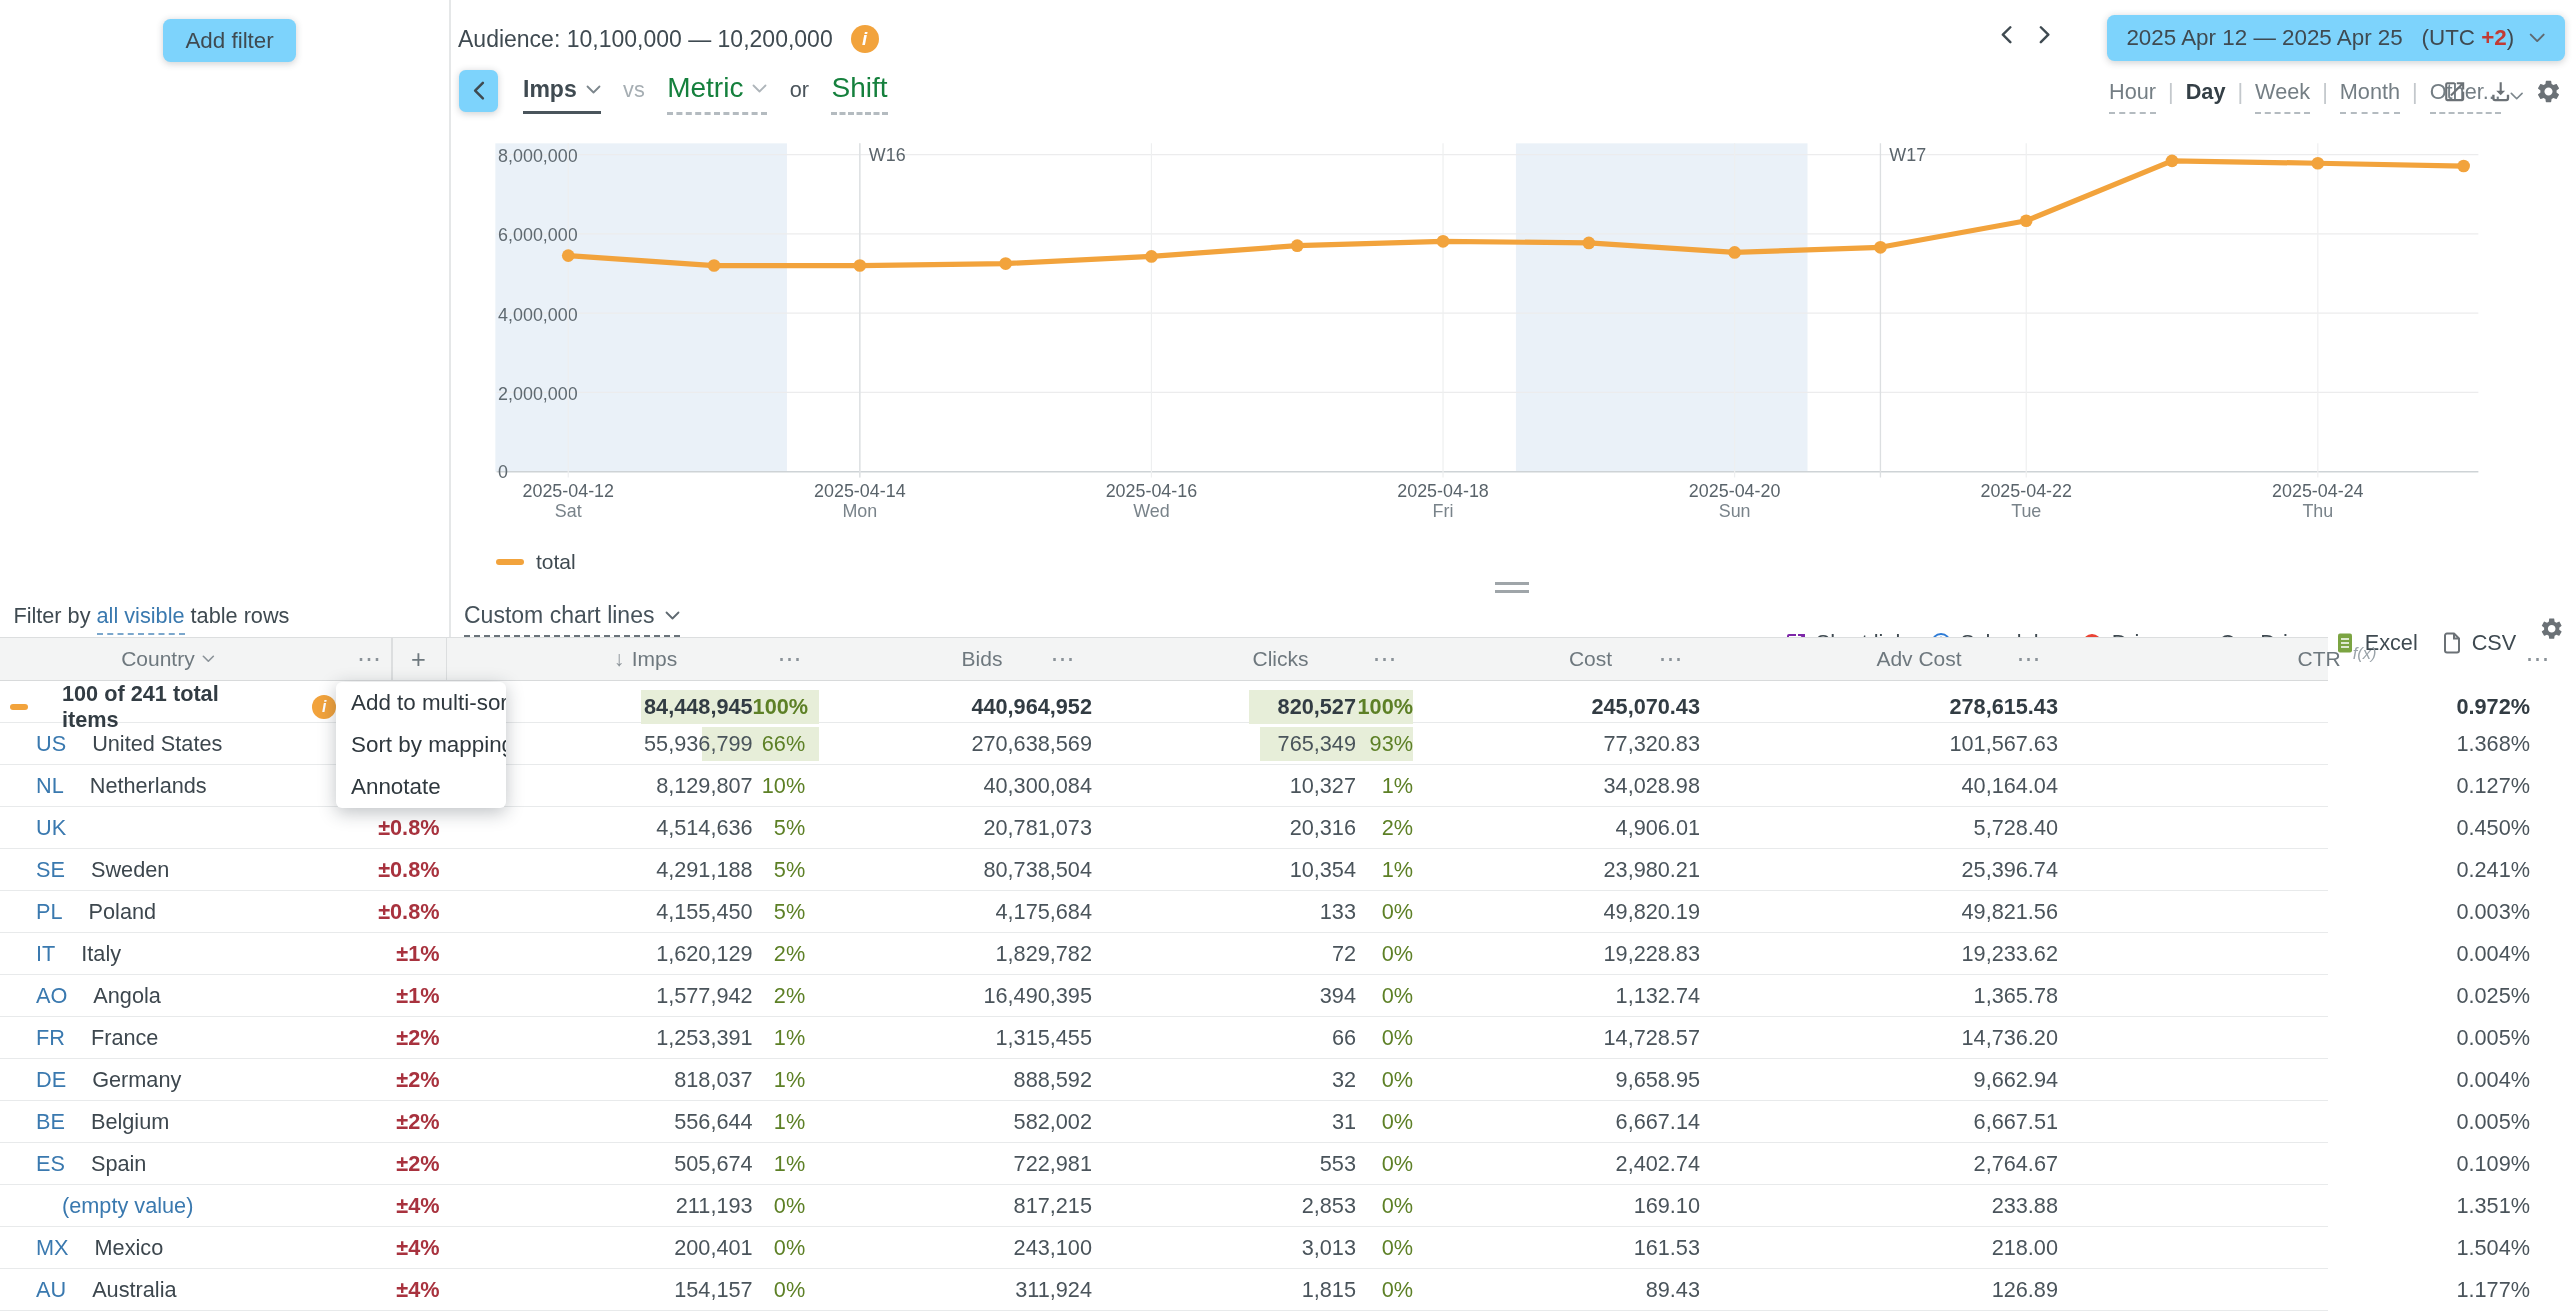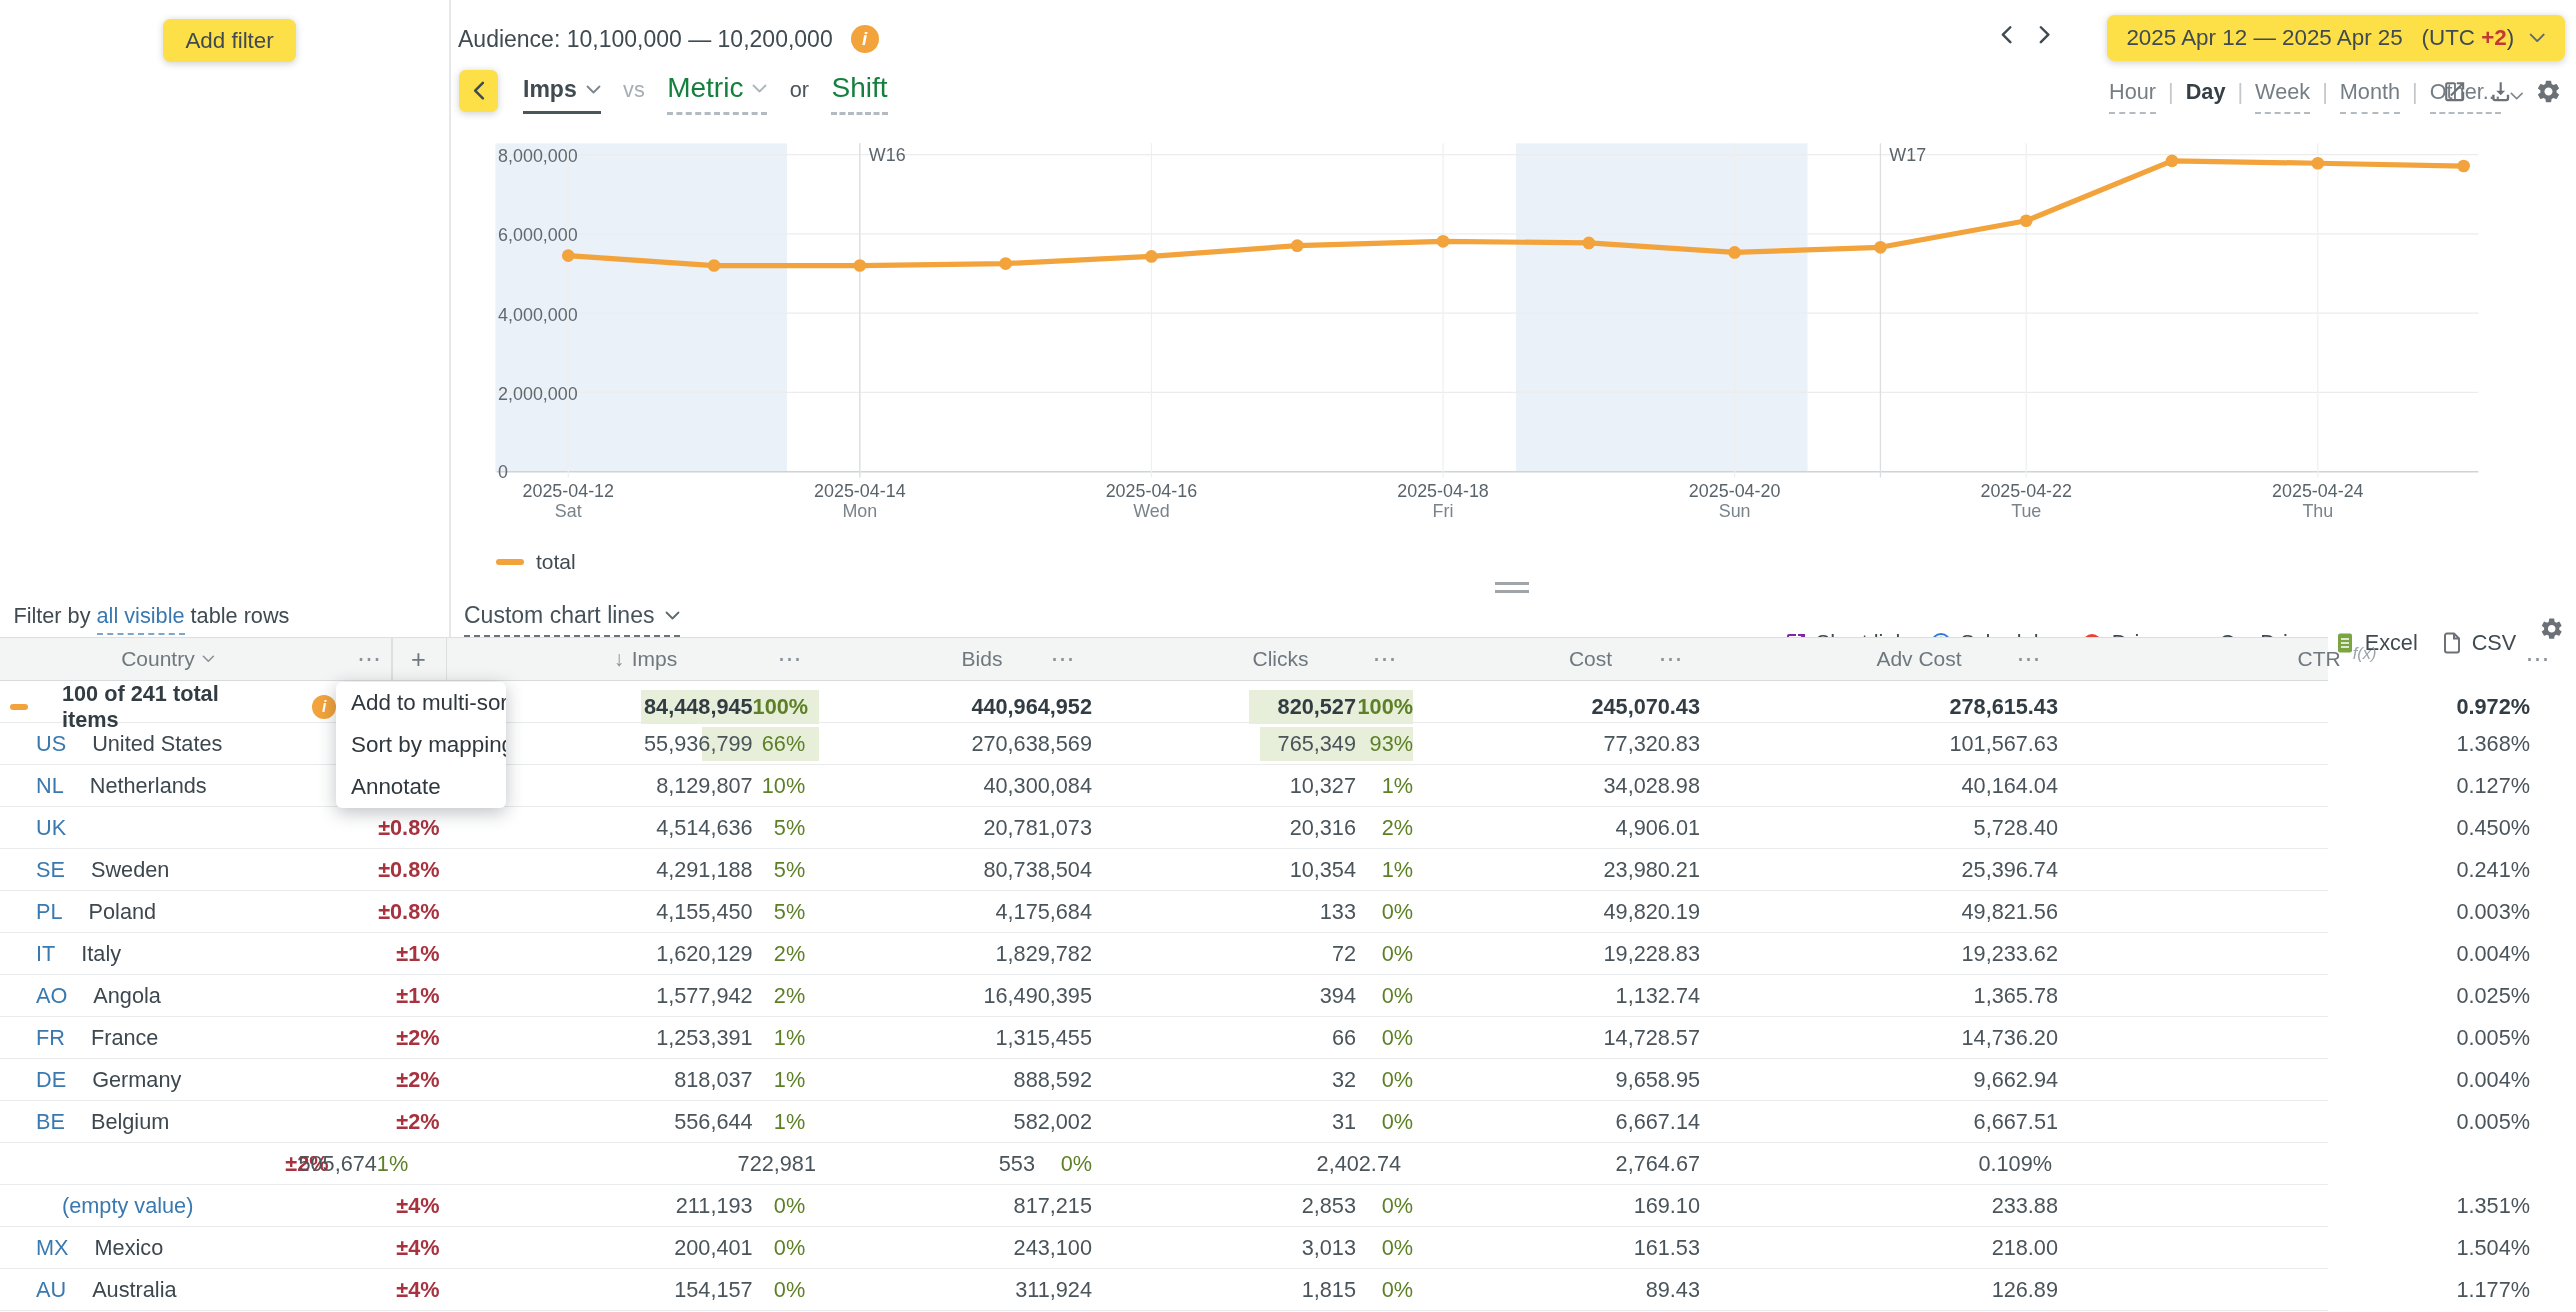--- a/index.html
+++ b/index.html
@@ -2,21 +2,21 @@
 <html style="font-size:12px"><head>
 <meta charset="utf-8">
 <style>
   * { margin:0; padding:0; box-sizing:border-box; }
   html,body { background:#fff; }
   body { font-family:"Liberation Sans", sans-serif; color:#3f4a51; }
   .app { position:relative; width:2576px; height:1313px; overflow:hidden; background:#fff; }
 
   
   .chev { display:inline-block; vertical-align:middle; }
-  .card { background:#fde047; border-radius:7.5px; box-shadow:0 1.5px 7.5px rgba(40,50,60,.22); }
+  .card { background:#7dd3fc; border-radius:7.5px; box-shadow:0 1.5px 7.5px rgba(40,50,60,.22); }
 
   .pane-divider { position:absolute; left:449px; top:0; width:1.5px; height:637px; background:#e5e7e8; }
 
   
   .add-filter { position:absolute; left:163px; top:19.4px; height:43px; padding:0 22.4px;
     display:flex; align-items:center; font-size:22.4px; color:#3f4a51; cursor:pointer; }
   .audience { position:absolute; left:458px; top:25px; font-size:23px; color:#3f4a51; display:flex; align-items:center; gap:18px; }
   .info-badge { display:inline-flex; width:28px; height:28px; border-radius:50%; background:#F2A33C; color:#fff;
     align-items:center; justify-content:center; font-size:18.7px; font-weight:700; font-style:italic; }
   .back-btn { position:absolute; left:459px; top:70px; width:39px; height:42px; border-radius:6.7px;
@@ -626,20 +626,26 @@
       <div class="td c-num c-clicks">
 
         <span class="num">31</span>
         <span class="pctg pctg-cl">0%</span>
       </div>
       <div class="td c-num c-cost">6,667.14</div>
       <div class="td c-num c-adv">6,667.51</div>
       <div class="td c-num c-ctr">0.005%</div>
     </div>
         <div class="trow">
+      <div class="td c-country">
+
+        <span class="code">ES</span>
+        <span class="cname">Spain</span>
+
+      </div>
       <div class="td c-pct">±2%</div>
       <div class="td c-num c-imps">
 
         <span class="num">505,674</span>
         <span class="pctg">1%</span>
       </div>
       <div class="td c-num c-bids">722,981</div>
       <div class="td c-num c-clicks">
 
         <span class="num">553</span>

